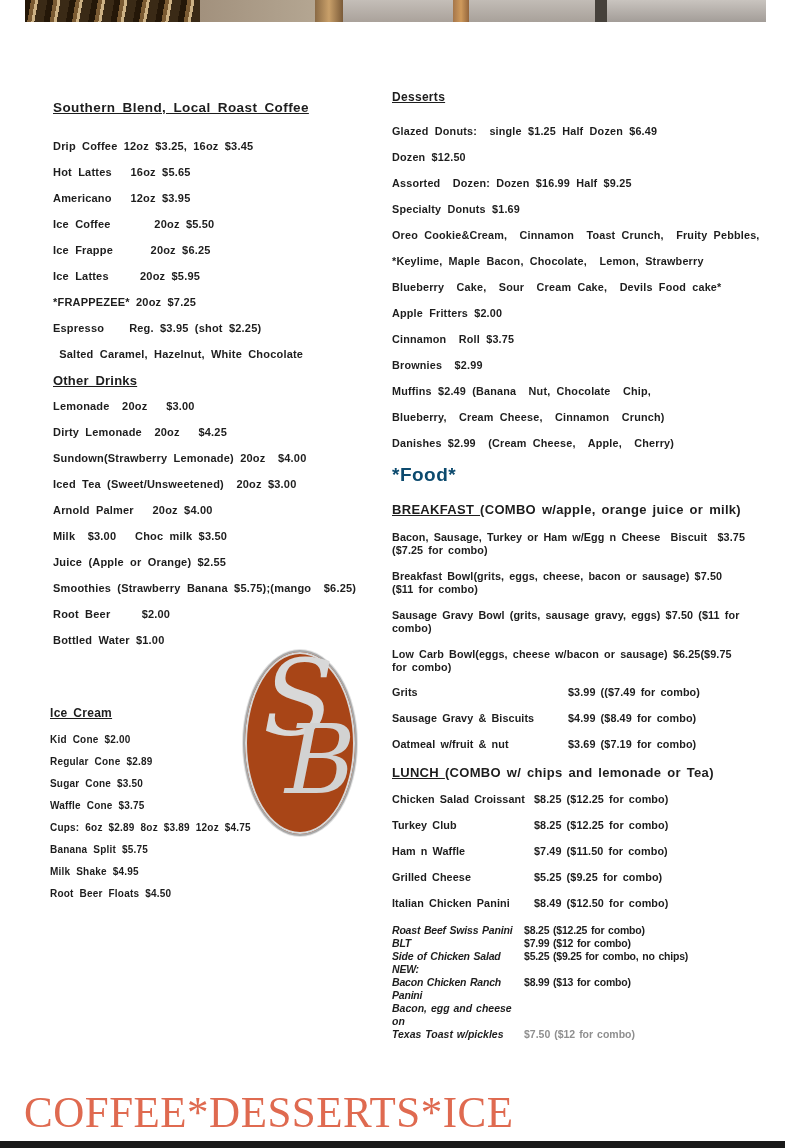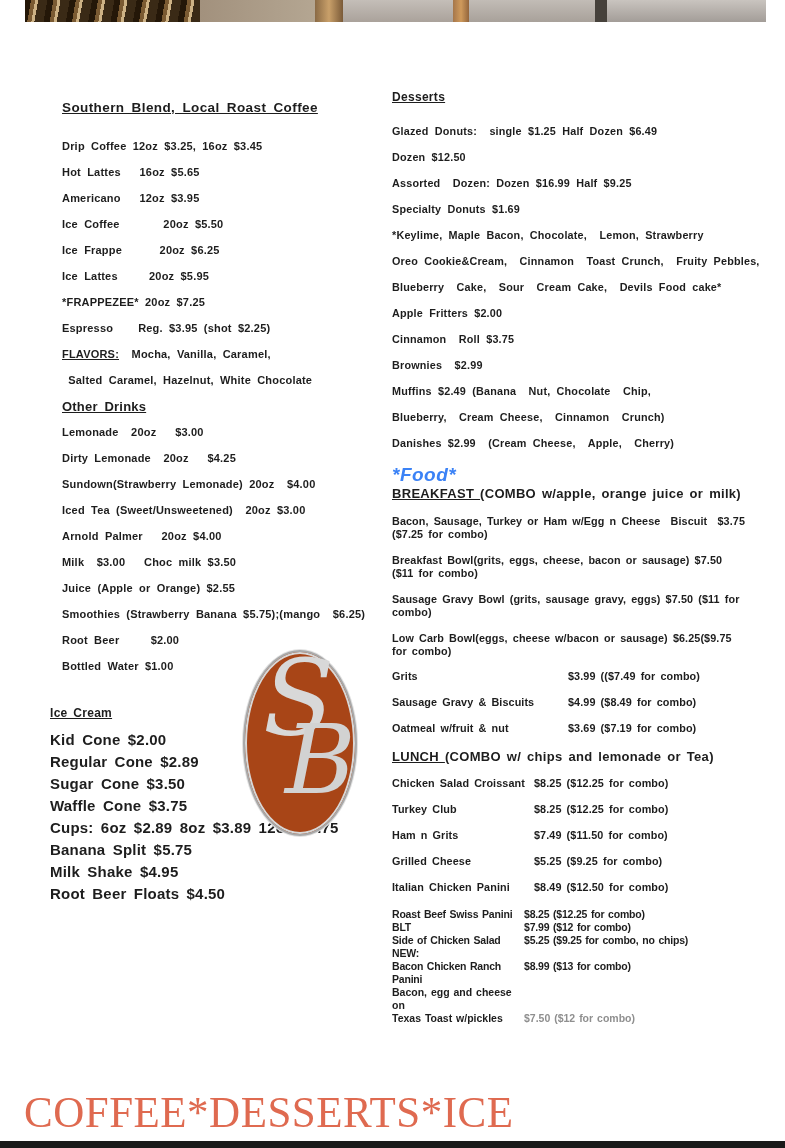--- a/index.html
+++ b/index.html
@@ -22,44 +22,44 @@
 
   
   .u{text-decoration:underline;}
   .menu-line{font-weight:bold;font-size:11px;line-height:11px;margin:0 0 15px;
     white-space:pre-wrap;word-spacing:3px;letter-spacing:0.2px;}
   .h-main{font-size:13.5px;font-weight:bold;text-decoration:underline;
     letter-spacing:0.4px;word-spacing:3px;margin:0 0 26px;}
   .h-sub{font-size:12px;font-weight:bold;text-decoration:underline;
     letter-spacing:0.3px;word-spacing:2px;margin:0 0 15px;}
 
-  .left-col{position:absolute;left:62px;top:100px;width:335px;}
+  .left-col{position:absolute;left:53px;top:100px;width:335px;}
   .ice-col{position:absolute;left:50px;top:706px;width:300px;}
-  .ice-col .menu-line{font-size:15px;margin:8px 0 11px;}
+  .ice-col .menu-line{font-size:10px;margin:8px 0 11px;}
   .ice-col .h-sub{margin:0 0 14px;}
 
   .right-col{position:absolute;left:392px;top:90px;width:378px;}
   .right-col .menu-line{font-size:10.8px;}
 
-  .food-h{color:#3b82f6;font-size:19px;font-weight:bold;letter-spacing:0.5px;
-    word-spacing:2px;margin:4px 0 0;font-style:italic;}
+  .food-h{color:#0c4a6e;font-size:19px;font-weight:bold;letter-spacing:0.5px;
+    word-spacing:2px;margin:4px 0 16px;}
   .sec-h{font-size:13px;font-weight:bold;letter-spacing:0.3px;word-spacing:2px;margin:0 0 14px;white-space:pre-wrap;}
 
   .para{font-size:10.8px;font-weight:bold;line-height:13px;margin:0 0 13px;
     white-space:pre-wrap;word-spacing:2px;letter-spacing:0.1px;}
 
   .prow{display:flex;font-size:10.8px;font-weight:bold;line-height:11px;margin:0 0 15px;
     word-spacing:2px;letter-spacing:0.1px;}
   .prow .nm{width:176px;flex:none;}
   .lrow .nm{width:142px;flex:none;}
   .lunch-gap{margin-top:8px;}
 
   .xrow{display:flex;font-size:10.5px;font-weight:bold;line-height:13px;margin:0;
     letter-spacing:-0.2px;word-spacing:1px;}
-  .xrow .nm{width:132px;flex:none;}
+  .xrow .nm{width:132px;flex:none;font-style:italic;}
   .gray{color:#8f8f8f;}
 
   
   .logo{position:absolute;left:243px;top:650px;width:110px;height:182px;border-radius:50%;
     background:#a84517;border:2px solid #a9a9a9;
     box-shadow:inset 0 0 0 2px #d8d8d8, 0 0 0 1px #e2e2e2;}
   .logo span{position:absolute;font-family:"DejaVu Serif", serif;font-style:italic;color:#d8d8d8;}
   .logo .mono-s{left:18px;top:-14px;font-size:104px;}
   .logo .mono-b{left:40px;top:52px;font-size:96px;color:#d2d2d2;}
 
@@ -85,21 +85,20 @@
 <div class="left-col">
   <p class="h-main">Southern Blend, Local Roast Coffee</p>
   <p class="menu-line">Drip Coffee 12oz $3.25, 16oz $3.45</p>
   <p class="menu-line">Hot Lattes   16oz $5.65</p>
   <p class="menu-line">Americano   12oz $3.95</p>
   <p class="menu-line">Ice Coffee       20oz $5.50</p>
   <p class="menu-line">Ice Frappe      20oz $6.25</p>
   <p class="menu-line">Ice Lattes     20oz $5.95</p>
   <p class="menu-line">*FRAPPEZEE* 20oz $7.25</p>
   <p class="menu-line">Espresso    Reg. $3.95 (shot $2.25)</p>
-  <p class="menu-line"><span class="u">FLAVORS:</span><span>  Mocha, Vanilla, Caramel,</span></p>
   <p class="menu-line"> Salted Caramel, Hazelnut, White Chocolate</p>
   <p class="menu-line u" style="font-size:13px">Other Drinks</p>
   <p class="menu-line">Lemonade  20oz   $3.00</p>
   <p class="menu-line">Dirty Lemonade  20oz   $4.25</p>
   <p class="menu-line">Sundown(Strawberry Lemonade) 20oz  $4.00</p>
   <p class="menu-line">Iced Tea (Sweet/Unsweetened)  20oz $3.00</p>
   <p class="menu-line">Arnold Palmer   20oz $4.00</p>
   <p class="menu-line">Milk  $3.00   Choc milk $3.50</p>
   <p class="menu-line">Juice (Apple or Orange) $2.55</p>
   <p class="menu-line">Smoothies (Strawberry Banana $5.75);(mango  $6.25)</p>
@@ -123,22 +122,22 @@
   <span class="mono-s">S</span>
   <span class="mono-b">B</span>
 </div>
 
 <div class="right-col">
   <p class="h-sub" style="margin-bottom:22px">Desserts</p>
   <p class="menu-line">Glazed Donuts:  single $1.25 Half Dozen $6.49</p>
   <p class="menu-line">Dozen $12.50</p>
   <p class="menu-line">Assorted  Dozen: Dozen $16.99 Half $9.25</p>
   <p class="menu-line">Specialty Donuts $1.69</p>
+  <p class="menu-line">Oreo Cookie&amp;Cream,  Cinnamon  Toast Crunch,  Fruity Pebbles,</p>
   <p class="menu-line">*Keylime, Maple Bacon, Chocolate,  Lemon, Strawberry</p>
-  <p class="menu-line">Oreo Cookie&amp;Cream,  Cinnamon  Toast Crunch,  Fruity Pebbles,</p>
   <p class="menu-line">Blueberry  Cake,  Sour  Cream Cake,  Devils Food cake*</p>
   <p class="menu-line">Apple Fritters $2.00</p>
   <p class="menu-line">Cinnamon  Roll $3.75</p>
   <p class="menu-line">Brownies  $2.99</p>
   <p class="menu-line">Muffins $2.49 (Banana  Nut, Chocolate  Chip,</p>
   <p class="menu-line">Blueberry,  Cream Cheese,  Cinnamon  Crunch)</p>
   <p class="menu-line">Danishes $2.99  (Cream Cheese,  Apple,  Cherry)</p>
 
   <p class="food-h">*Food*</p>
 
@@ -167,21 +166,21 @@
   <p class="sec-h lunch-gap"><span class="u">LUNCH </span><span>(COMBO w/ chips and lemonade or Tea)</span></p>
   <div class="prow lrow">
       <span class="nm">Chicken Salad Croissant</span>
       <span>$8.25 ($12.25 for combo)</span>
     </div>
   <div class="prow lrow">
       <span class="nm">Turkey Club</span>
       <span>$8.25 ($12.25 for combo)</span>
     </div>
   <div class="prow lrow">
-      <span class="nm">Ham n Grits</span>
+      <span class="nm">Ham n Waffle</span>
       <span>$7.49 ($11.50 for combo)</span>
     </div>
   <div class="prow lrow">
       <span class="nm">Grilled Cheese</span>
       <span>$5.25 ($9.25 for combo)</span>
     </div>
   <div class="prow lrow">
       <span class="nm">Italian Chicken Panini</span>
       <span>$8.49 ($12.50 for combo)</span>
     </div>

